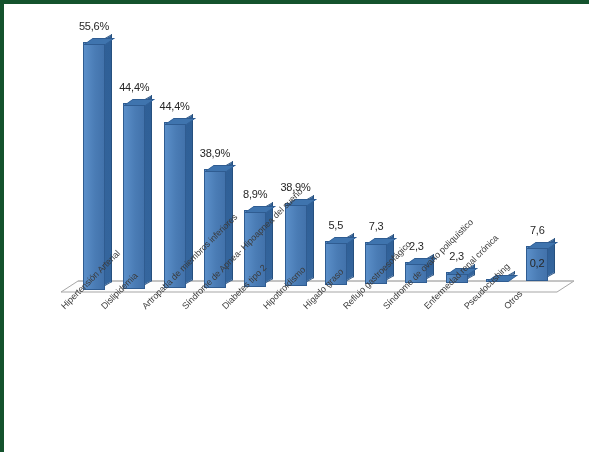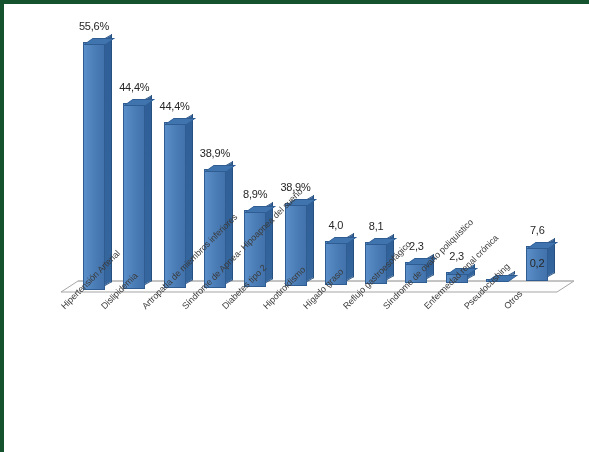--- a/index.html
+++ b/index.html
@@ -163,22 +163,22 @@
           <div class="top"></div>
         </div>
       </div>
     <div class="bar-layer" id="label-layer">
         <div class="val-label" style="left: 64px; top: 16px; width: 52px;">55,6%</div>
         <div class="val-label" style="left: 104.3px; top: 77.18px; width: 52px;">44,4%</div>
         <div class="val-label" style="left: 144.6px; top: 96.36px; width: 52px;">44,4%</div>
         <div class="val-label" style="left: 184.9px; top: 142.54px; width: 52px;">38,9%</div>
         <div class="val-label" style="left: 225.2px; top: 183.72px; width: 52px;">8,9%</div>
         <div class="val-label" style="left: 265.5px; top: 176.9px; width: 52px;">38,9%</div>
-        <div class="val-label" style="left: 305.8px; top: 215.08px; width: 52px;">4,0</div>
-        <div class="val-label" style="left: 346.1px; top: 216.26px; width: 52px;">8,1</div>
+        <div class="val-label" style="left: 305.8px; top: 215.08px; width: 52px;">5,5</div>
+        <div class="val-label" style="left: 346.1px; top: 216.26px; width: 52px;">7,3</div>
         <div class="val-label" style="left: 386.4px; top: 236.44px; width: 52px;">2,3</div>
         <div class="val-label" style="left: 426.7px; top: 245.62px; width: 52px;">2,3</div>
         <div class="val-label" style="left: 467px; top: 252.8px; width: 52px; margin-left: 40px;">0,2</div>
         <div class="val-label" style="left: 507.3px; top: 219.98px; width: 52px;">7,6</div>
       </div>
     <div class="bar-layer" id="cat-layer">
         <div class="cat-label" style="left: 55px; top: 300px;">Hipertensión Arterial</div>
         <div class="cat-label" style="left: 95.3px; top: 300px;">Dislipidemia</div>
         <div class="cat-label" style="left: 135.6px; top: 300px;">Artropatía de miembros inferiores</div>
         <div class="cat-label" style="left: 175.9px; top: 300px;">Síndrome de Apnea- Hipoapnea del sueño</div>

